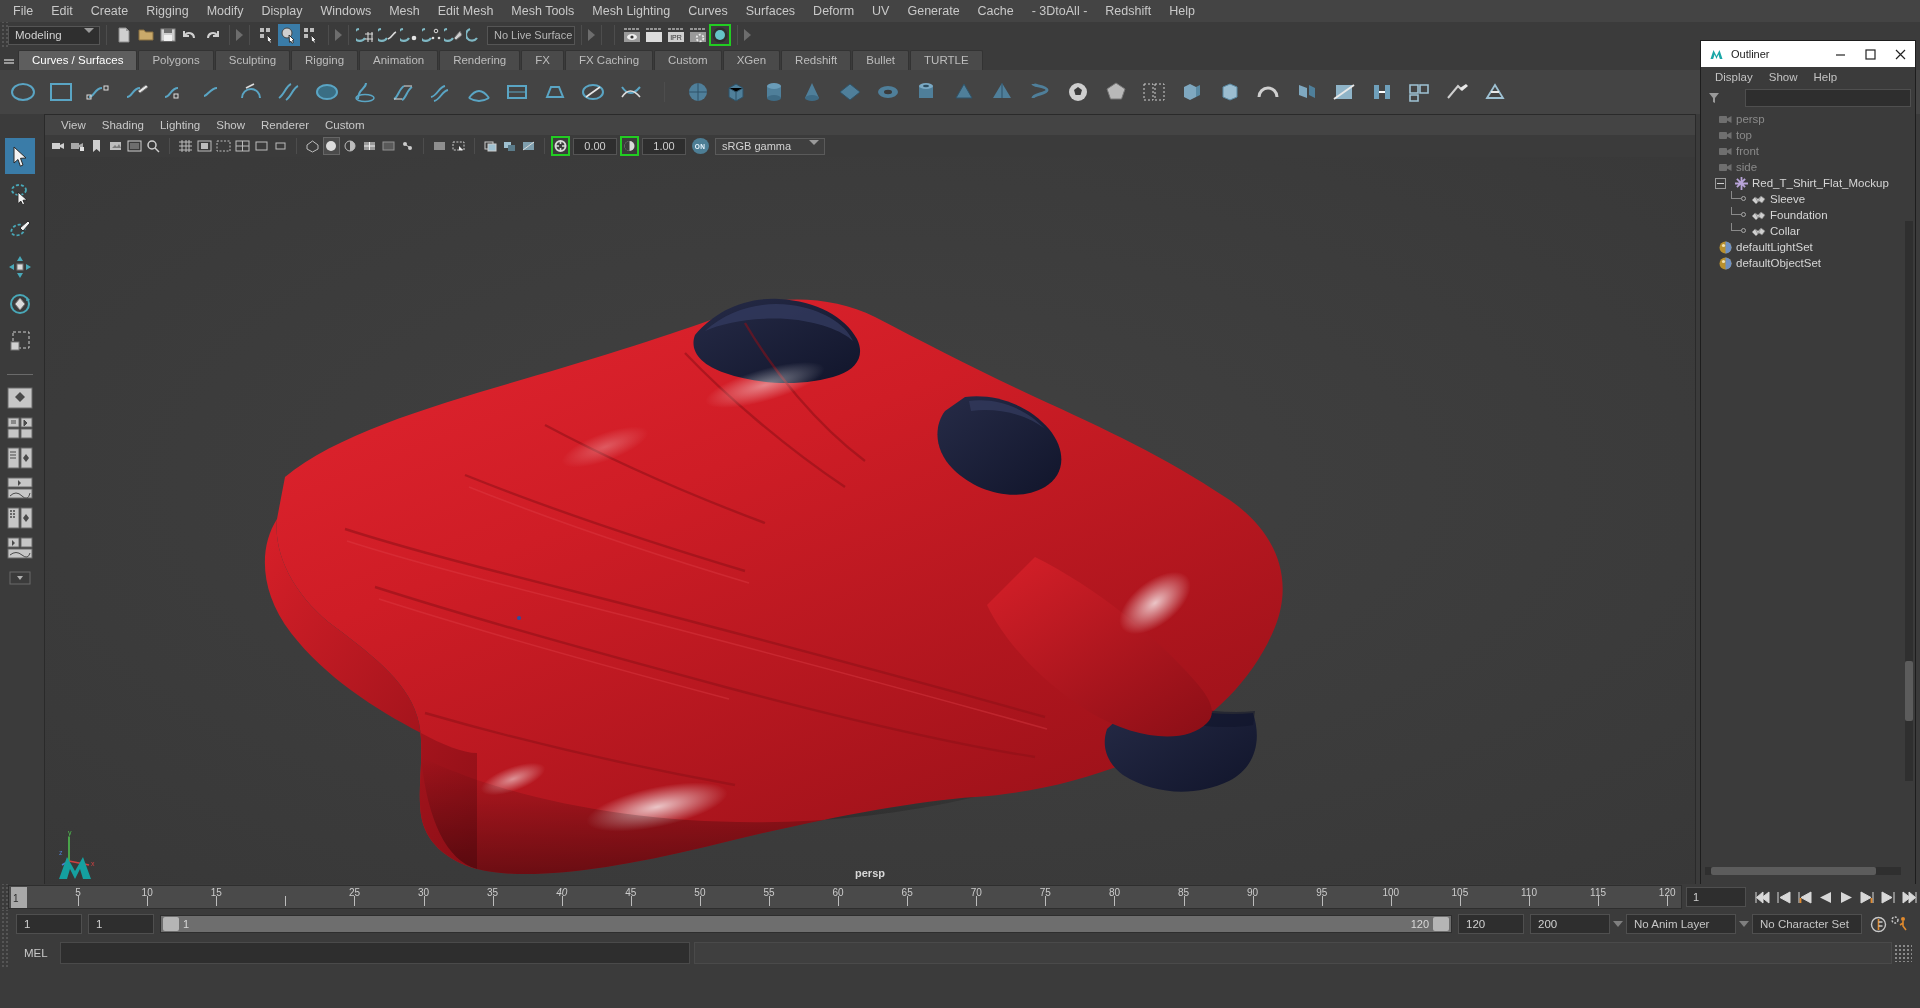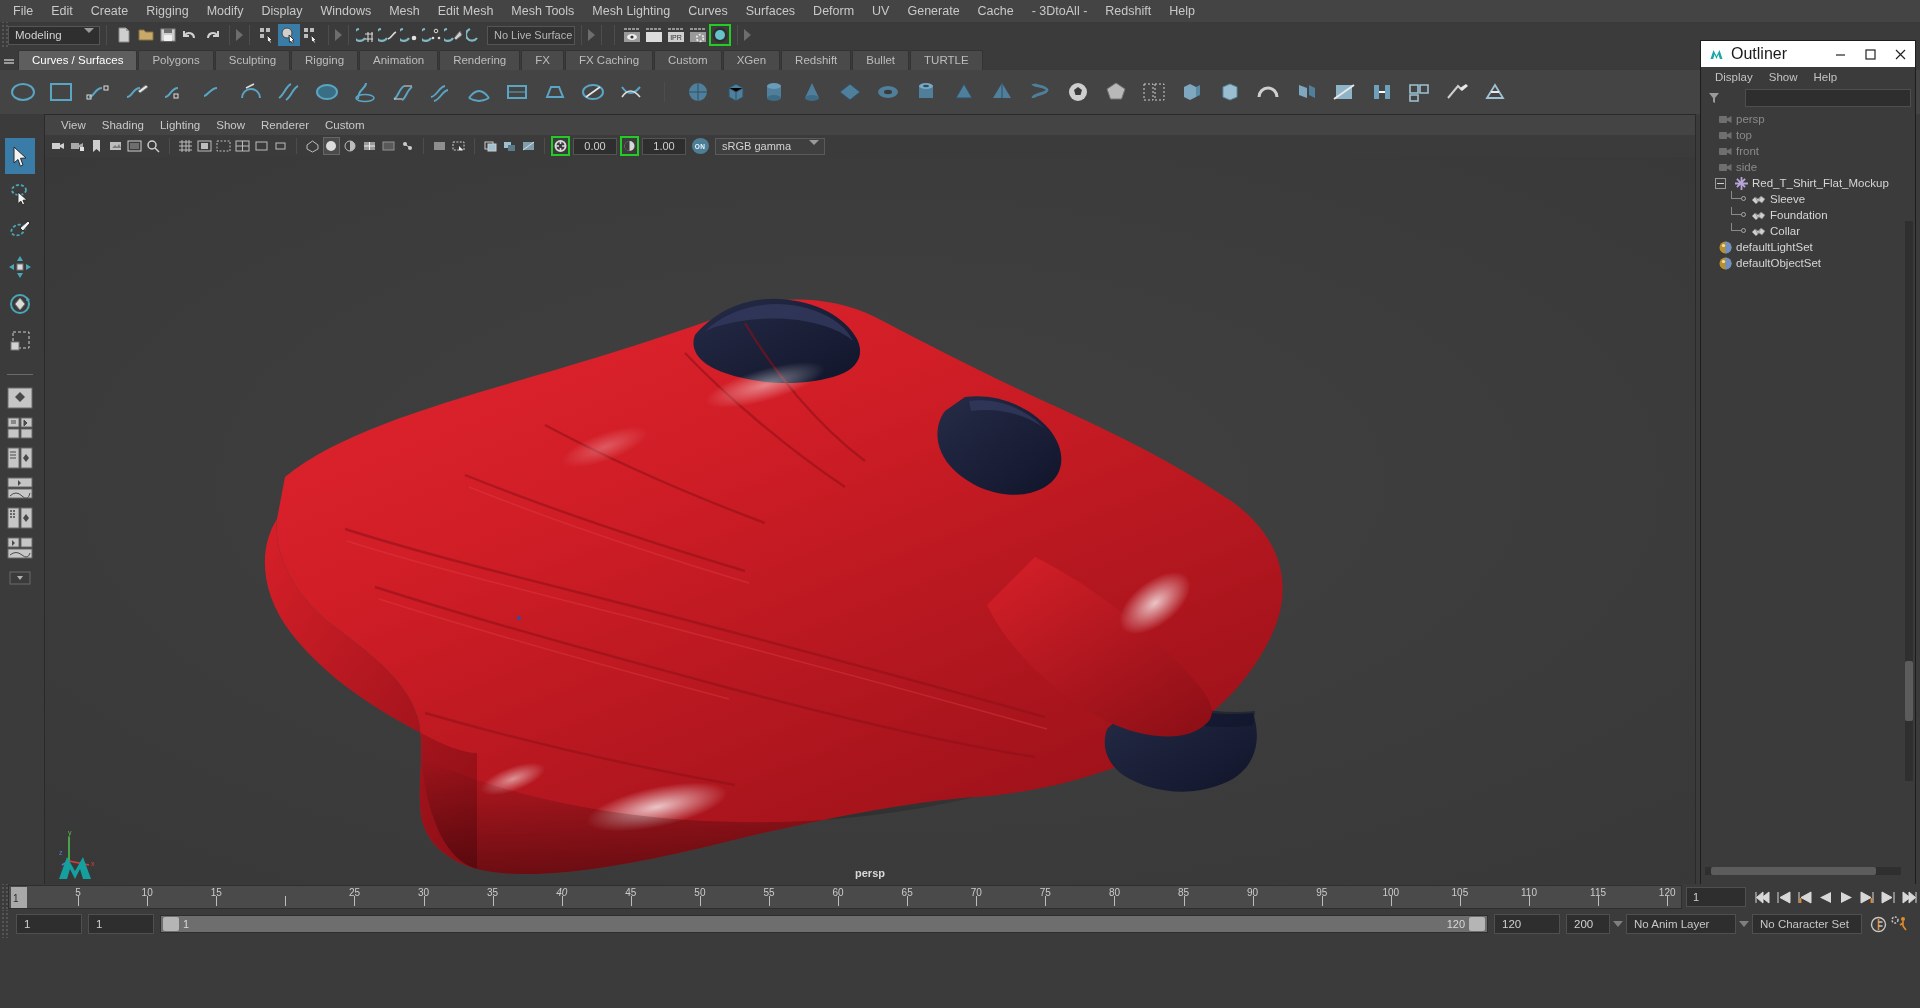--- a/index.html
+++ b/index.html
@@ -101,21 +101,21 @@
   #persp-label{position:absolute;bottom:6px;left:0;right:0;text-align:center;font-size:11px;color:#d8d8d8;font-weight:bold;}
   #axis-gizmo{position:absolute;left:14px;bottom:18px;width:40px;height:40px;}
   #maya-logo{position:absolute;left:10px;bottom:-4px;width:40px;height:40px;}
 
   
   #outliner {
     position:absolute;left:1700px;top:40px;width:216px;height:860px;
     background:#3b3b3b;border:1px solid #1d1d1d;
   }
   #ol-title { height:26px;background:#ffffff;display:flex;align-items:center;padding-left:8px;}
-  #ol-title .t { font-size:16px;color:#1b1b1b;margin-left:7px;}
+  #ol-title .t { font-size:11px;color:#1b1b1b;margin-left:7px;}
   .wbtn{width:30px;height:26px;display:flex;align-items:center;justify-content:center;color:#222;font-size:12px;}
   #ol-menu{height:20px;background:#3b3b3b;display:flex;align-items:center;padding-left:6px;}
   .olm{font-size:11.5px;color:#c3c3c3;padding:1px 8px;}
   #ol-search{height:22px;background:#3b3b3b;display:flex;align-items:center;padding:0 4px;}
   .ol-sbox{flex:1;height:18px;background:#2e2e2e;border:1px solid #4f4f4f;margin-left:22px;}
   .ol-sicon{width:18px;height:18px;display:flex;align-items:center;justify-content:center;}
   #ol-list{position:relative;height:770px;overflow:hidden;padding-top:2px;}
   .ol-row{height:16px;display:flex;align-items:center;font-size:11.5px;white-space:nowrap;position:relative;}
   .ol-label{margin-left:4px;}
   .dim{color:#8a8a8a;}
@@ -1269,21 +1269,21 @@
     <div class="gripper"></div>
     <div class="rbox" style="width:66px;margin-left:8px;">1</div>
     <div class="rbox" style="width:66px;margin-left:6px;">1</div>
     <div id="rangebar">
       <div class="rhandle" style="left:2px;"></div>
       <span class="rlabel" style="left:22px;">1</span>
       <div class="rhandle" style="right:2px;"></div>
       <span class="rlabel" style="right:22px;">120</span>
     </div>
     <div class="rbox" style="width:66px;">120</div>
-    <div class="rbox" style="width:44px;margin-left:6px;text-align:right;">200</div>
+    <div class="rbox" style="width:80px;margin-left:6px;text-align:right;">200</div>
     <div class="darrow">
         <i class="tri-s"></i>
       </div>
     <div class="dropdown">No Anim Layer</div>
     <div class="darrow">
         <i class="tri-s"></i>
       </div>
     <div class="dropdown">No Character Set</div>
     <div class="pb" style="margin-left:6px;">
       <svg width="19" height="19" viewBox="0 0 19 19">
@@ -1294,15 +1294,22 @@
       </div>
     <div class="pb" style="margin-right:10px;">
       <svg width="19" height="19" viewBox="0 0 19 19">
           <circle cx="5" cy="5" r="3" fill="none" stroke="#c8c8c8" stroke-width="1.4" stroke-dasharray="2 1.4"></circle>
           <circle cx="13" cy="4" r="2" fill="#e08a2e"></circle>
           <path d="M13 6v5l3 4M13 8l-3 2" stroke="#e08a2e" stroke-width="1.6" fill="none"></path>
         </svg>
       </div>
   </div>
 
+  <div id="melrow">
+    <div class="gripper"></div>
+    <div id="mel-label">MEL</div>
+    <input id="mel-in" type="text" style="color: rgb(216, 216, 216); font-size: 12px; padding-left: 6px; font-family: &quot;Liberation Mono&quot;, monospace;">
+    <div id="mel-out"></div>
+    <div id="mel-dots"></div>
+  </div>
 
 
 </div>
 
 </body></html>

